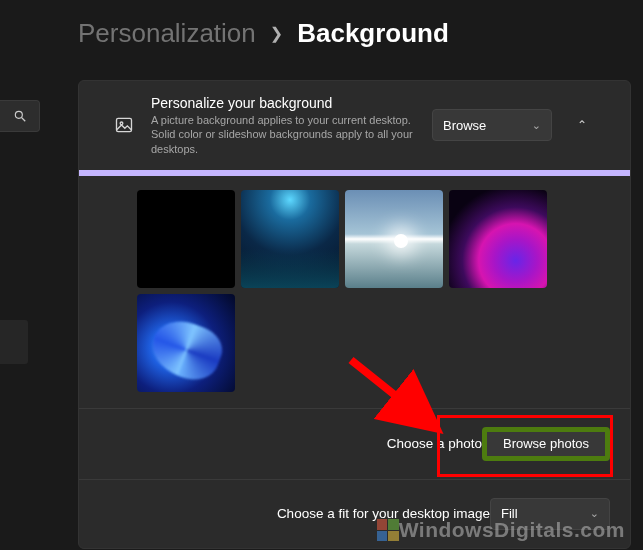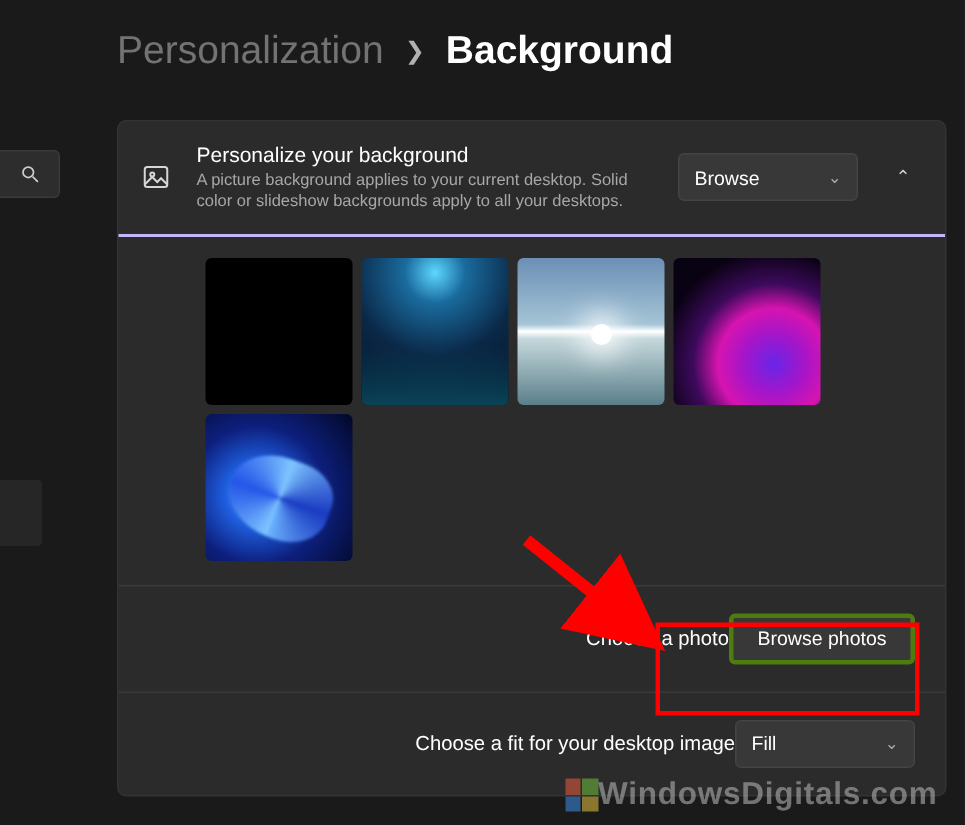--- a/index.html
+++ b/index.html
@@ -51,22 +51,22 @@
   .panel {
     position: absolute;
     left: 78px;
     top: 80px;
     width: 553px;
     background: #2b2b2b;
     border-radius: 6px;
     border: 1px solid #333;
   }
   .section {
-    padding: 14px 14px;
-    border-bottom: 2px solid #c4b5fd;
+    padding: 14px 34px;
+    border-bottom: 6px solid #c4b5fd;
     display: flex;
     align-items: center;
     gap: 16px;
   }
   .section:last-child { border-bottom: none; }
   .iconbox {
     width: 22px;
     height: 22px;
     flex-shrink: 0;
     display: flex;
@@ -123,21 +123,21 @@
   .thumb.t4::before { content:""; position:absolute; left:15%; top:30%; width:70%; height:55%; background: conic-gradient(from 180deg at 50% 50%, #7fc5ff, #2456e8, #7fc5ff, #1a3bc2, #6db5ff); filter: blur(1px); border-radius: 50% 40% 45% 55%; transform: rotate(20deg); }
   .row-section {
     padding: 18px 20px 18px 58px;
     display: flex;
     align-items: center;
     border-bottom: 1px solid #3a3a3a;
   }
   .row-section .label { flex: 1; font-size: 13.5px; color: #fff; text-align: right; }
   .btn {
     background: #383838;
-    border: 3px solid #4d7c0f;
+    border: 5px solid #4d7c0f;
     border-radius: 4px;
     height: 34px;
     padding: 0 16px;
     font-size: 13px;
     color: #fff;
     display: flex;
     align-items: center;
   }
   .highlight-box {
     position: absolute;

